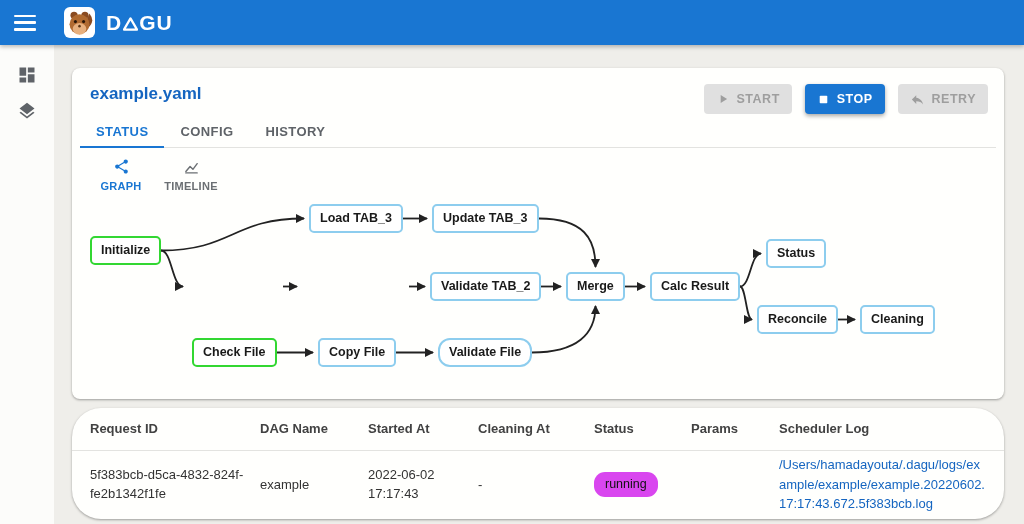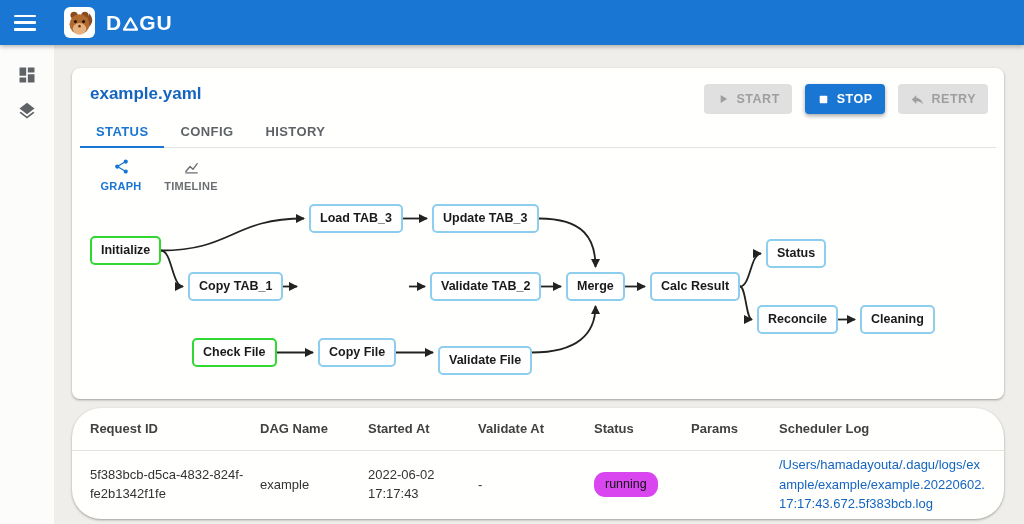--- a/index.html
+++ b/index.html
@@ -178,25 +178,24 @@
         <path d="M 324 157.5 C 342.5 157.5 342.5 157.5 361 157.5" fill="none" stroke="#222222" stroke-width="1.8" marker-end="url(#arrow)"></path>
         <path d="M 460 157.5 C 505 157.5 523.5 139 523.5 111" fill="none" stroke="#222222" stroke-width="1.8" marker-end="url(#arrow)"></path>
         <path d="M 553 91.5 C 563 91.5 563 91.5 573 91.5" fill="none" stroke="#222222" stroke-width="1.8" marker-end="url(#arrow)"></path>
         <path d="M 668 91.5 C 678.5 91.5 678.5 58.5 689 58.5" fill="none" stroke="#222222" stroke-width="1.8" marker-end="url(#arrow)"></path>
         <path d="M 668 91.5 C 674 91.5 674 124.5 680 124.5" fill="none" stroke="#222222" stroke-width="1.8" marker-end="url(#arrow)"></path>
         <path d="M 766 124.5 C 774.5 124.5 774.5 124.5 783 124.5" fill="none" stroke="#222222" stroke-width="1.8" marker-end="url(#arrow)"></path>
       </svg>
   <div class="node" style="left: 18px; top: 41px; border-color: rgb(50, 215, 50);">Initialize</div>
       <div class="node" style="left: 237px; top: 9px; border-color: rgb(141, 205, 238);">Load TAB_3</div>
       <div class="node" style="left: 360px; top: 9px; border-color: rgb(141, 205, 238);">Update TAB_3</div>
-      <div class="node" style="left: 116px; top: 77px; border-color: rgb(141, 205, 238);">Copy TAB_1</div>
       <div class="node" style="left: 358px; top: 77px; border-color: rgb(141, 205, 238);">Validate TAB_2</div>
       <div class="node" style="left: 120px; top: 143px; border-color: rgb(50, 215, 50);">Check File</div>
       <div class="node" style="left: 246px; top: 143px; border-color: rgb(141, 205, 238);">Copy File</div>
-      <div class="node" style="left: 366px; top: 151px; border-color: rgb(141, 205, 238);">Validate File</div>
+      <div class="node" style="left: 366px; top: 143px; border-color: rgb(141, 205, 238); border-radius: 12px;">Validate File</div>
       <div class="node" style="left: 494px; top: 77px; border-color: rgb(141, 205, 238);">Merge</div>
       <div class="node" style="left: 578px; top: 77px; border-color: rgb(141, 205, 238);">Calc Result</div>
       <div class="node" style="left: 694px; top: 44px; border-color: rgb(141, 205, 238);">Status</div>
       <div class="node" style="left: 685px; top: 110px; border-color: rgb(141, 205, 238);">Reconcile</div>
       <div class="node" style="left: 788px; top: 110px; border-color: rgb(141, 205, 238);">Cleaning</div>
     </div>
 </div>
 
 <div class="card card-table">
   <table>
@@ -207,21 +206,21 @@
         <col class="col-finish">
       <col class="col-status">
         <col class="col-params">
         <col>
     </colgroup>
     <thead>
       <tr>
         <th>Request ID</th>
         <th>DAG Name</th>
         <th>Started At</th>
-        <th>Validate At</th>
+        <th>Cleaning At</th>
         <th>Status</th>
         <th>Params</th>
         <th>Scheduler Log</th>
       </tr>
     </thead>
     <tbody>
       <tr>
         <td class="wrapcell">5f383bcb-d5ca-4832-824f-fe2b1342f1fe</td>
         <td>example</td>
         <td class="wrapcell">2022-06-02 17:17:43</td>

